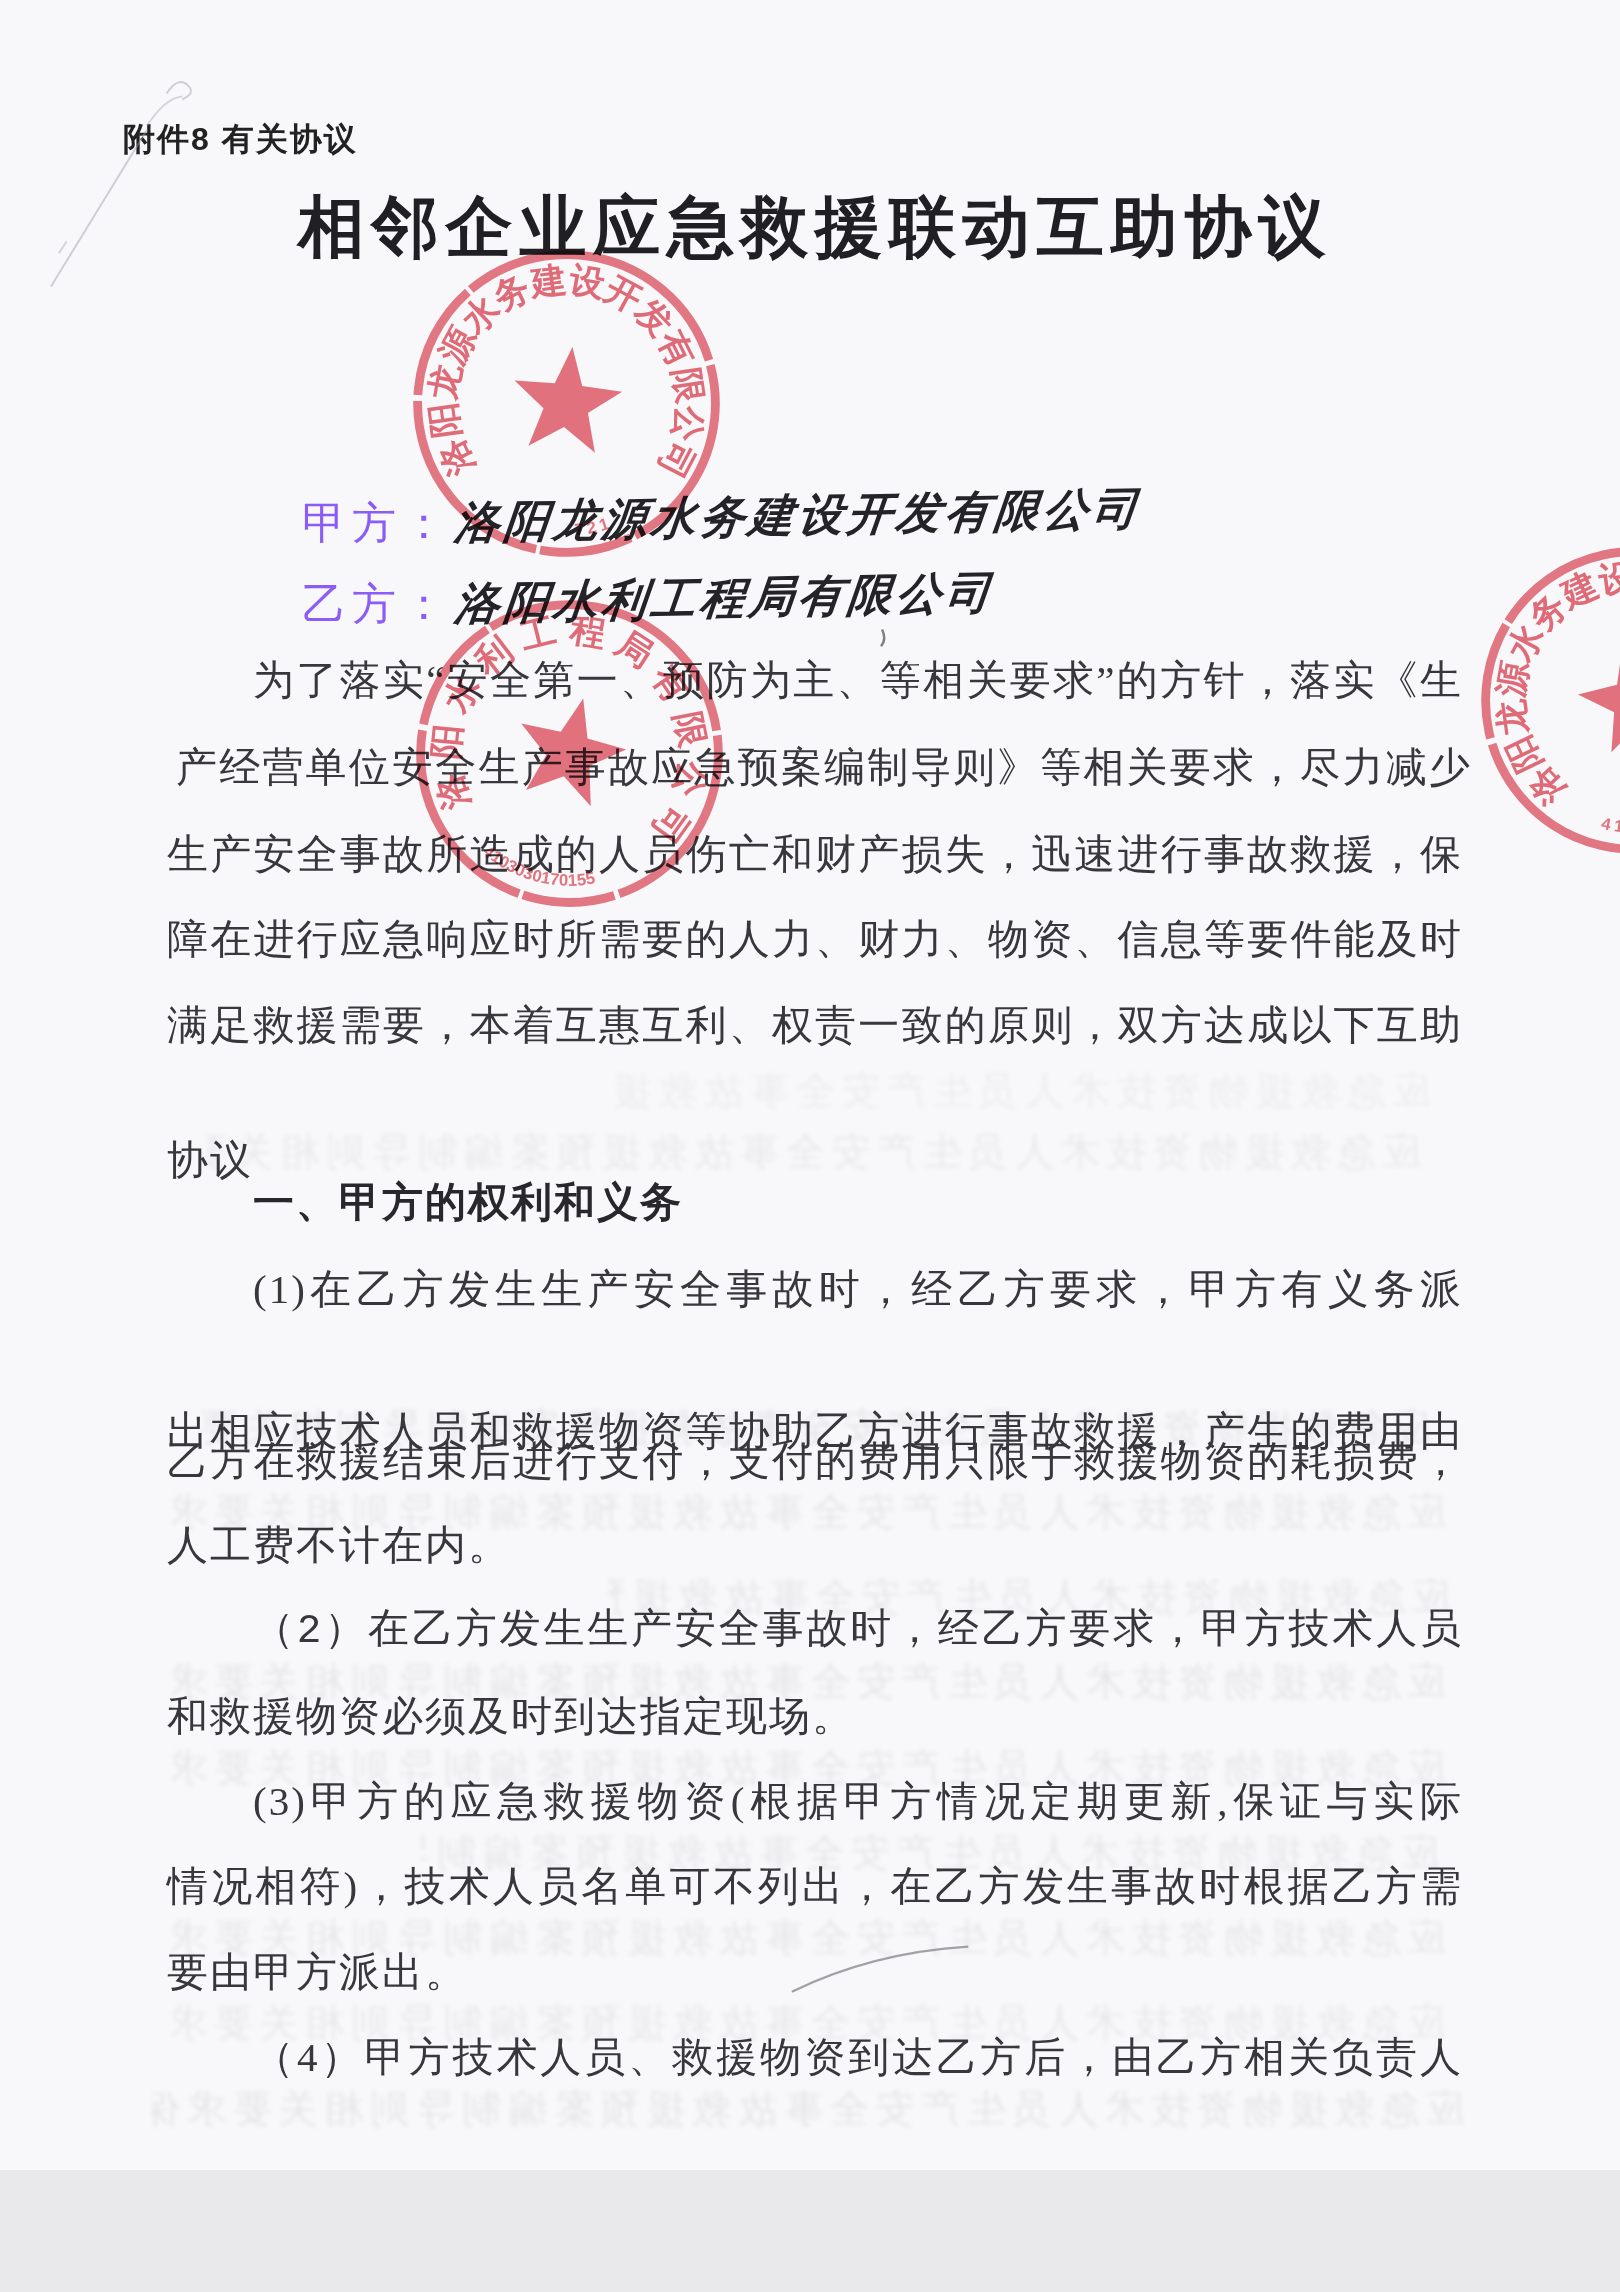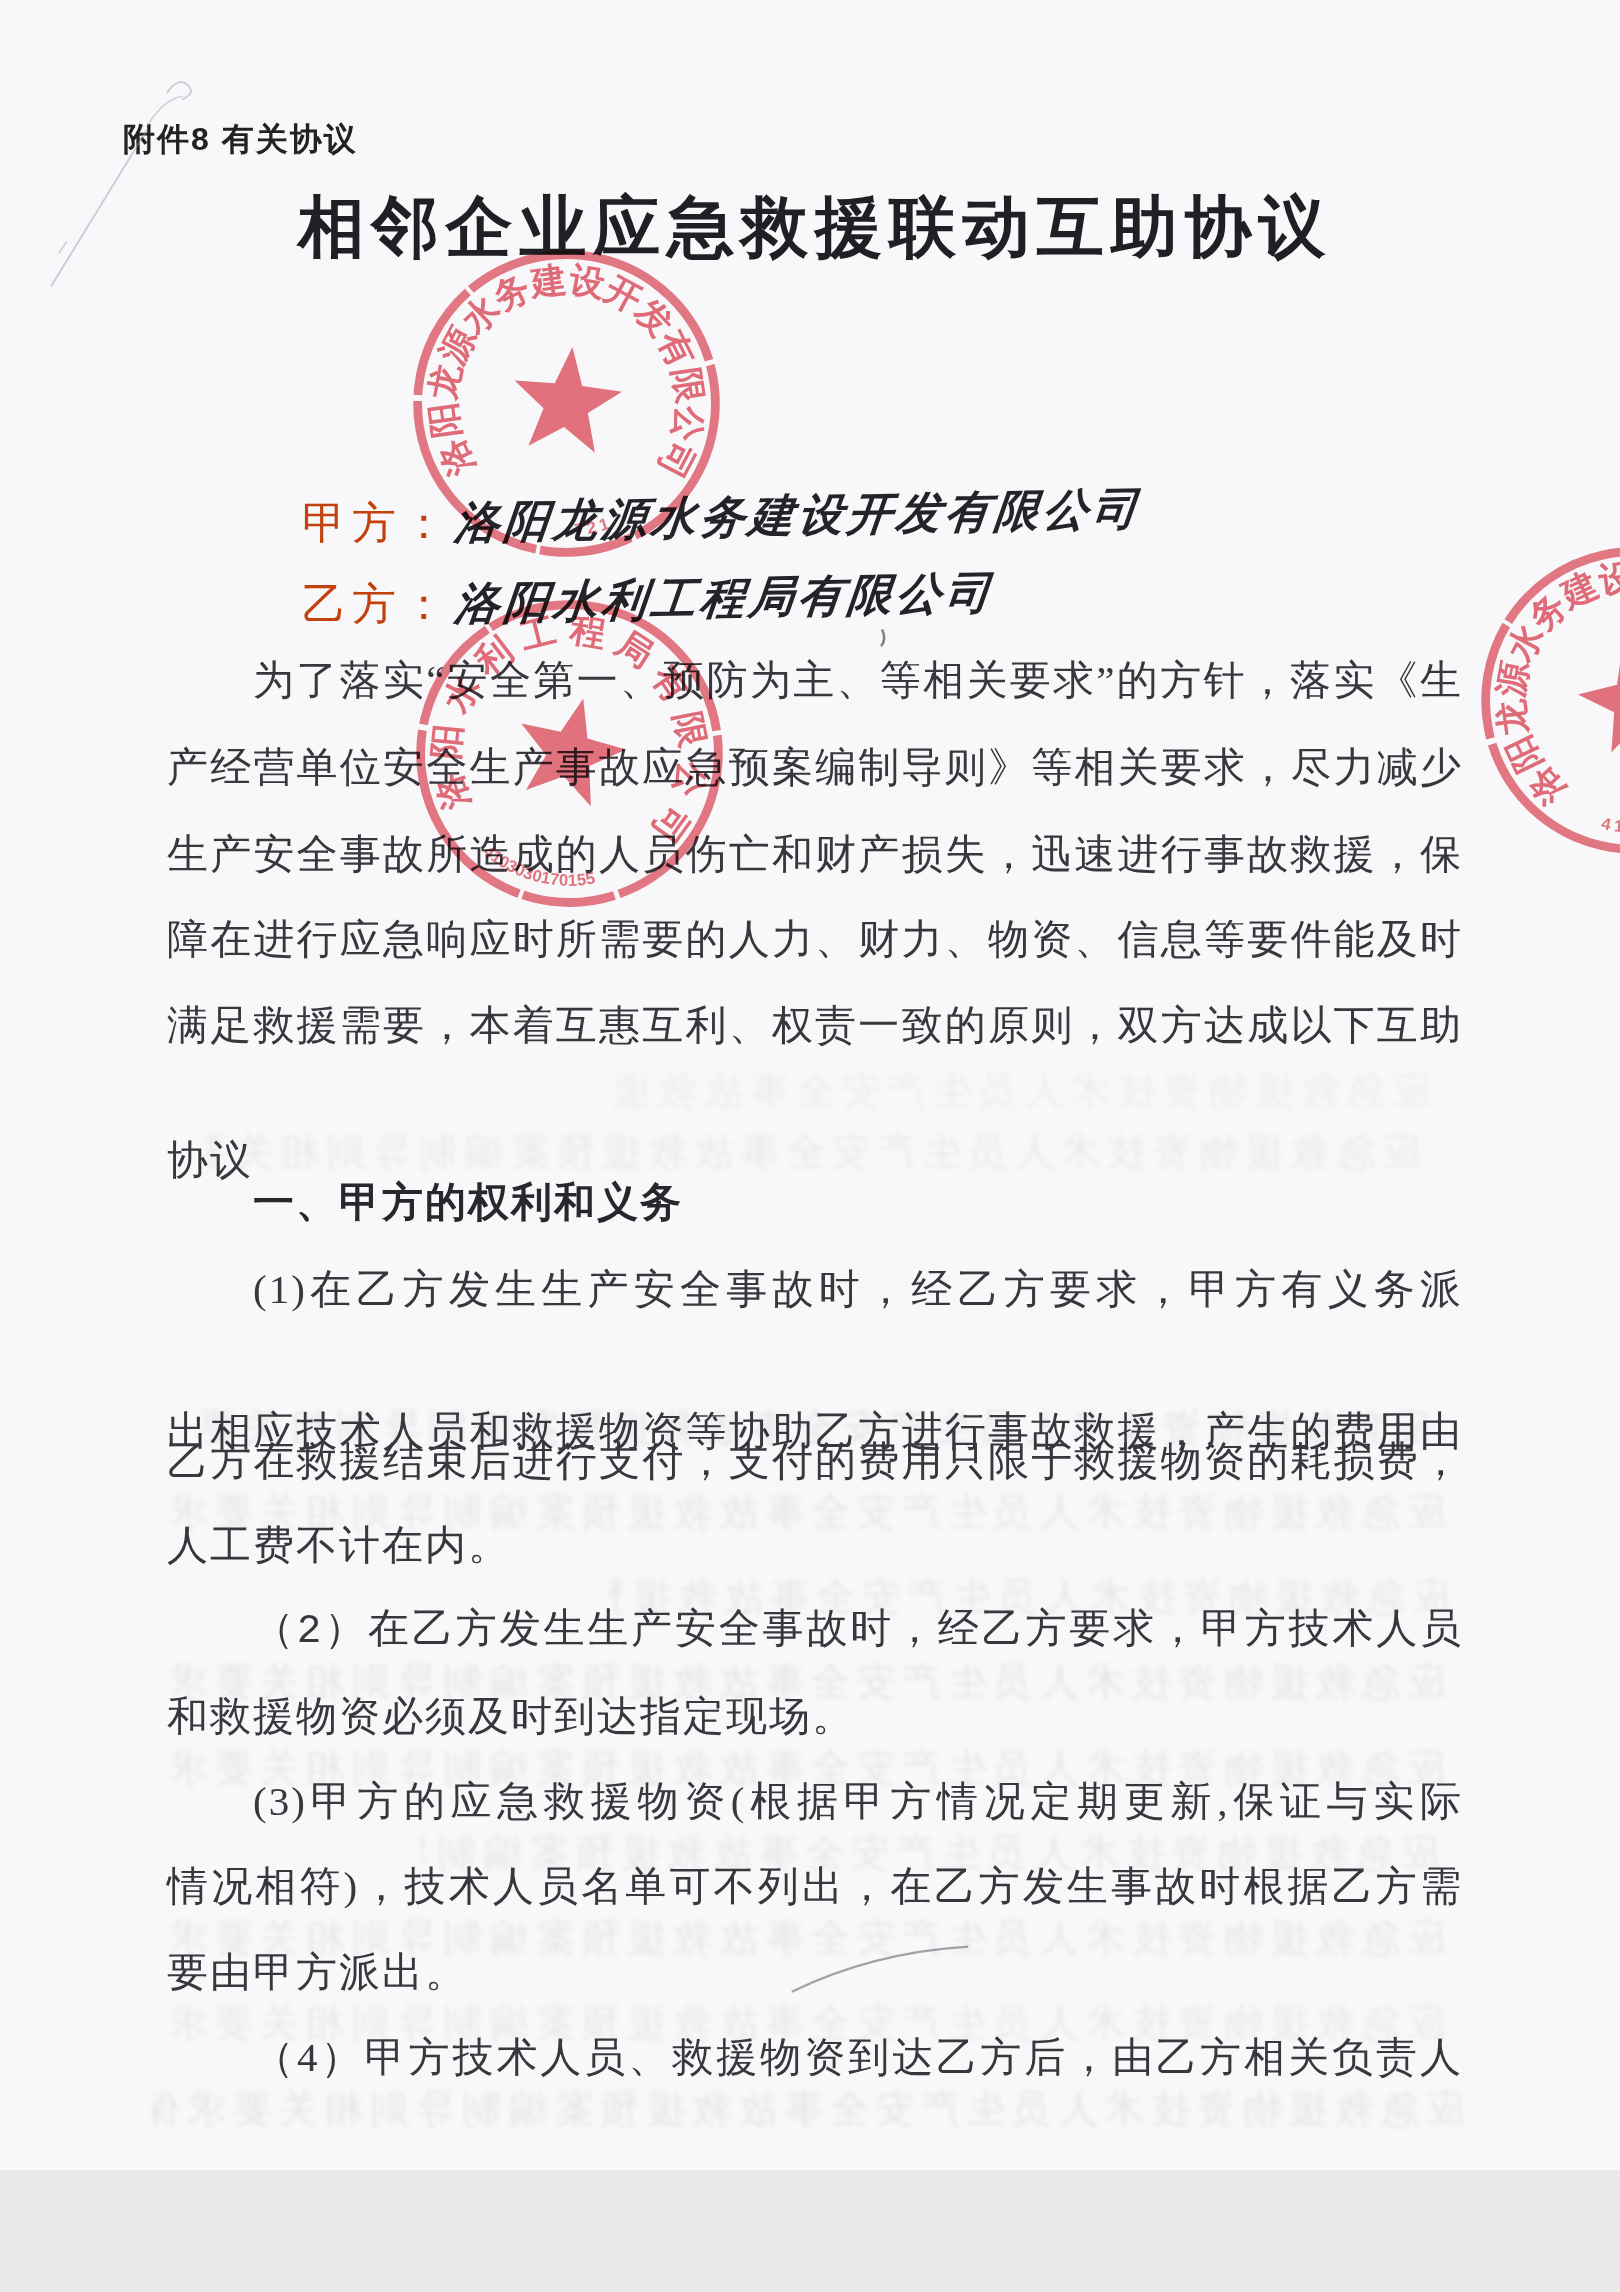--- a/index.html
+++ b/index.html
@@ -12,21 +12,21 @@
     position:absolute;left:123px;top:118px;
     font-family:"Liberation Sans",sans-serif;
     font-size:32px;font-weight:700;color:#222;letter-spacing:2px;
   }
   .title{
     position:absolute;left:167px;top:182px;width:1296px;margin:0;
     text-align:center;font-family:"Liberation Sans",sans-serif;
     font-size:67px;font-weight:900;color:#202024;letter-spacing:6.9px;
   }
   .party{position:absolute;left:302px;white-space:nowrap;}
-  .party .plabel{font-size:44px;color:#c2410c;letter-spacing:5.9px;}
+  .party .plabel{font-size:44px;color:#8b5cf6;letter-spacing:5.9px;}
   .party .hand{
     display:inline-block;font-size:45px;font-style:italic;font-weight:600;
     color:#232328;letter-spacing:3.9px;
     transform:skewX(-7deg) rotate(-1.2deg);transform-origin:left bottom;
   }
   #party-a{top:493px;}
   #party-b{top:574px;}
   .bline{
     position:absolute;left:167px;width:1296px;
     font-size:41px;line-height:51px;color:#37373c;letter-spacing:2px;
@@ -79,21 +79,21 @@
       <div class="ghost" style="top: 1830px; left: 421px; width: 1019px; opacity: 0.12;">应急救援物资技术人员生产安全事故救援预案编制导则相关要求保障响应互惠互利权责一致原则双方达成应急救援物资技术人员生产安全事故救援</div>
       <div class="ghost" style="top: 1915px; left: 172px; width: 1274px; opacity: 0.12;">应急救援物资技术人员生产安全事故救援预案编制导则相关要求保障响应互惠互利权责一致原则双方达成应急救援物资技术人员生产安全事故救援</div>
       <div class="ghost" style="top: 2000px; left: 172px; width: 1274px; opacity: 0.11;">应急救援物资技术人员生产安全事故救援预案编制导则相关要求保障响应互惠互利权责一致原则双方达成应急救援物资技术人员生产安全事故救援</div>
       <div class="ghost" style="top: 2086px; left: 152px; width: 1313px; opacity: 0.13;">应急救援物资技术人员生产安全事故救援预案编制导则相关要求保障响应互惠互利权责一致原则双方达成应急救援物资技术人员生产安全事故救援</div>
       <div class="ghost" style="top: 2217px; left: 172px; width: 1274px; opacity: 0.1;">应急救援物资技术人员生产安全事故救援预案编制导则相关要求保障响应互惠互利权责一致原则双方达成应急救援物资技术人员生产安全事故救援</div>
       <div class="ghost" style="top: 2258px; left: 588px; width: 863px; opacity: 0.09;">应急救援物资技术人员生产安全事故救援预案编制导则相关要求保障响应互惠互利权责一致原则双方达成应急救援物资技术人员生产安全事故救援</div>
     </div>
 
   <div id="body-lines">
       <div class="bline ind" style="top: 655px;">为了落实“安全第一、预防为主、等相关要求”的方针，落实《生</div>
-      <div class="bline" style="top: 742px;">产经营单位安全生产事故应急预案编制导则》等相关要求，尽力减少</div>
+      <div class="bline" style="top: 742px; margin-left: 9px;">产经营单位安全生产事故应急预案编制导则》等相关要求，尽力减少</div>
       <div class="bline" style="top: 829px;">生产安全事故所造成的人员伤亡和财产损失，迅速进行事故救援，保</div>
       <div class="bline" style="top: 914px;">障在进行应急响应时所需要的人力、财力、物资、信息等要件能及时</div>
       <div class="bline" style="top: 1000px;">满足救援需要，本着互惠互利、权责一致的原则，双方达成以下互助</div>
       <div class="bline noj" style="top: 1093px; margin-top: 42px;">协议</div>
       <div class="bline ind noj hd" style="top: 1177px;">一、甲方的权利和义务</div>
       <div class="bline ind" style="top: 1264px;">(1)在乙方发生生产安全事故时，经乙方要求，甲方有义务派</div>
       <div class="bline" style="top: 1406px;">出相应技术人员和救援物资等协助乙方进行事故救援，产生的费用由</div>
       <div class="bline" style="top: 1436px;">乙方在救援结束后进行支付，支付的费用只限于救援物资的耗损费，</div>
       <div class="bline noj" style="top: 1520px;">人工费不计在内。</div>
       <div class="bline ind" style="top: 1606px; font-family: Liberation Mono, monospace;">（2）在乙方发生生产安全事故时，经乙方要求，甲方技术人员</div>

